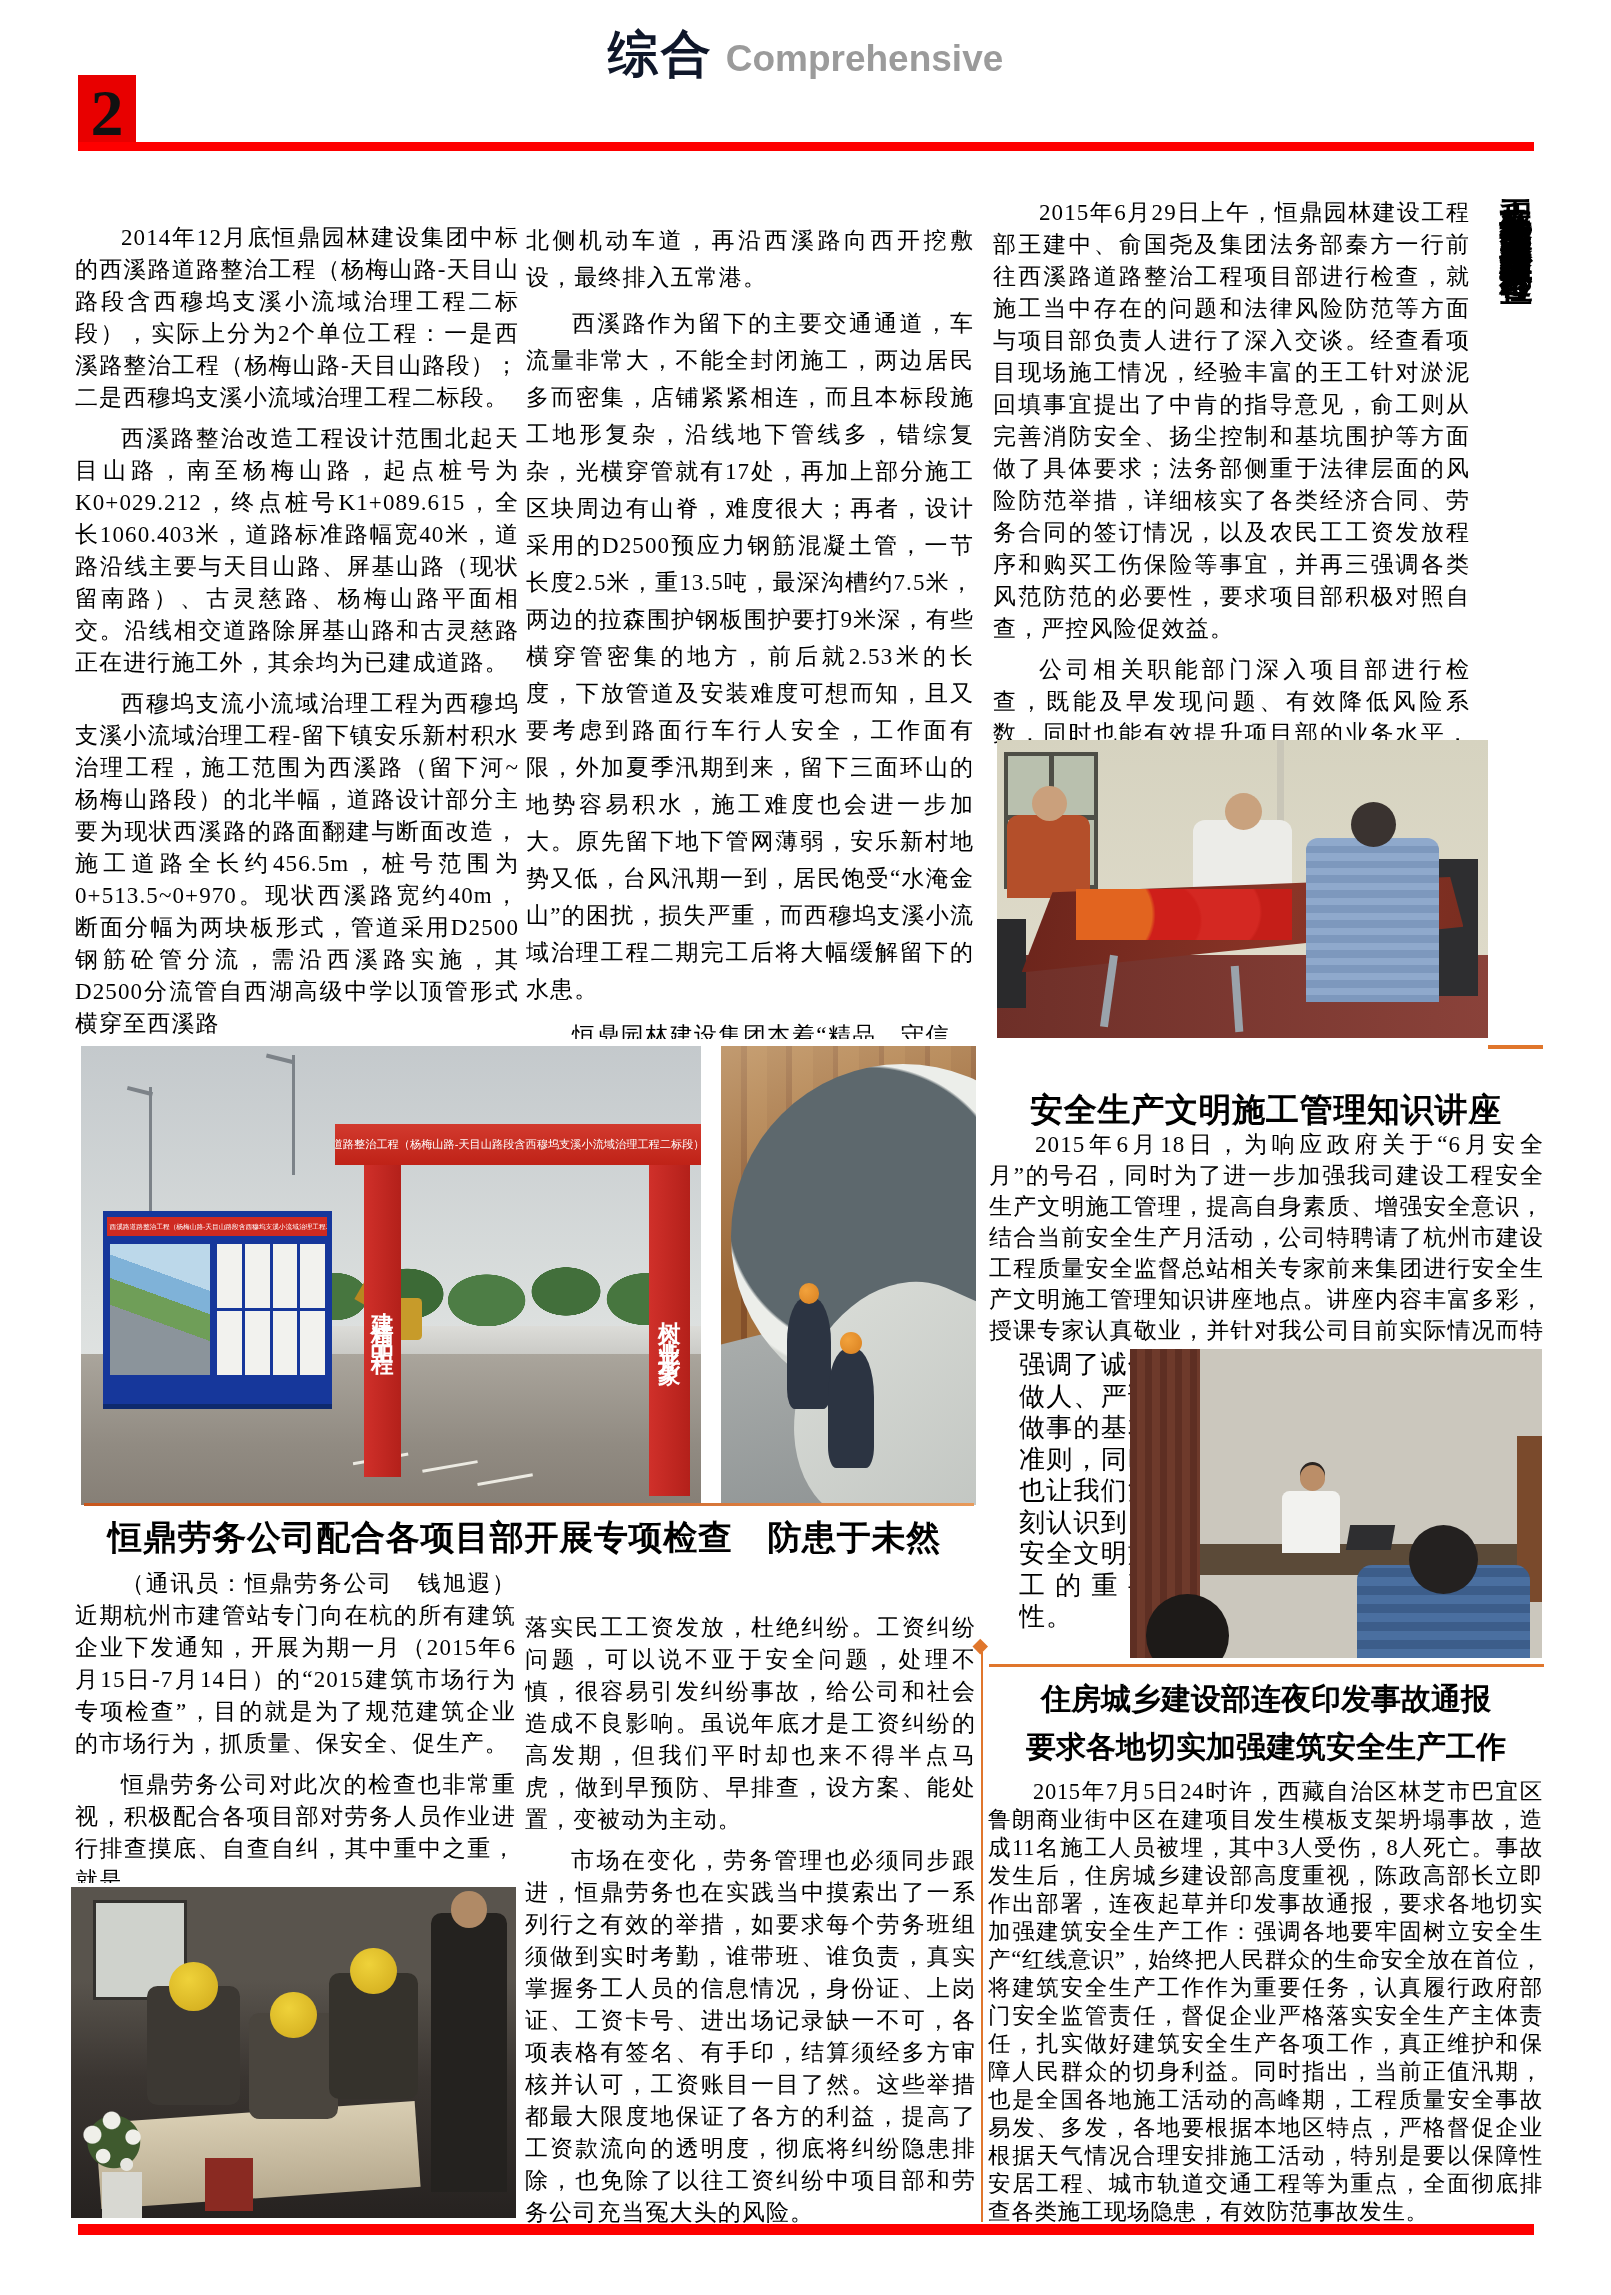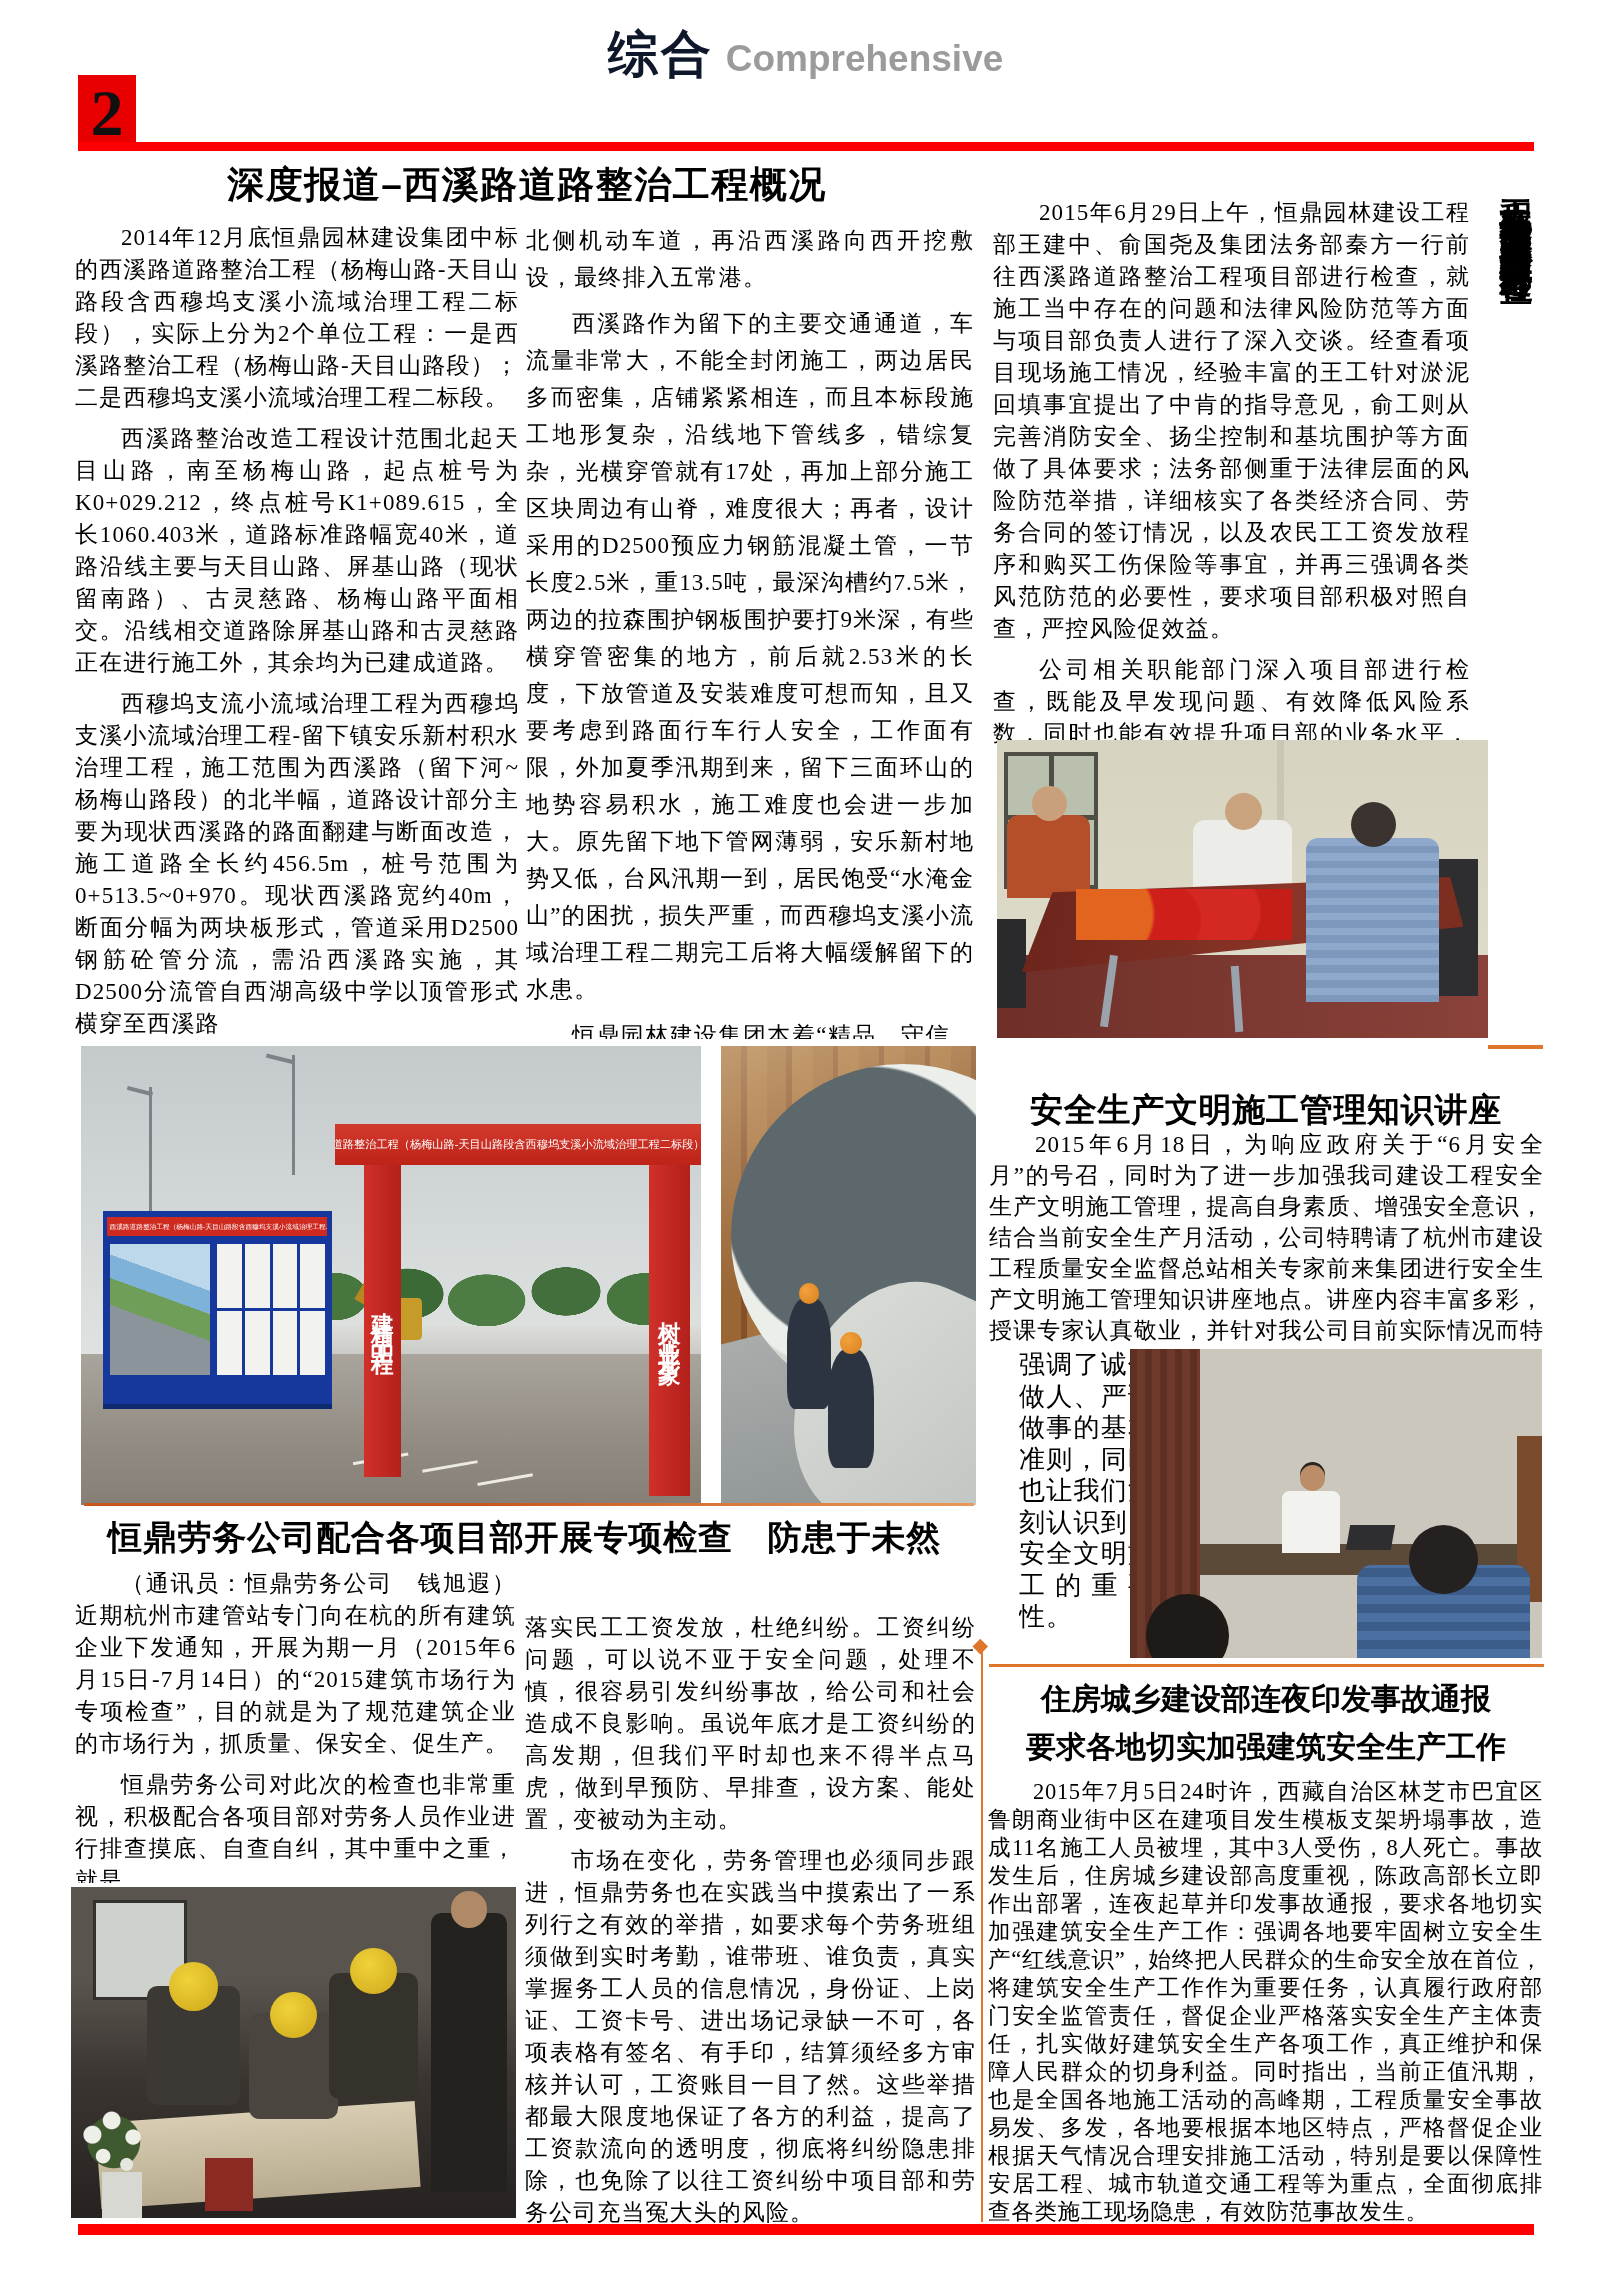--- a/index.html
+++ b/index.html
@@ -186,21 +186,20 @@
 <div class="page">
 
   <div class="abs pagenum-box">
     <span>2</span>
   </div>
   <div class="abs section-head">
     <span class="cn">综合</span><span class="en">Comprehensive</span>
   </div>
   <div class="abs rule-red rule-top"></div>
 
-  <div class="abs headline h-feature">深度报道–西溪路道路整治工程概况</div>
   <div class="abs tcol c-feat1">
     <p class="indent">2014年12月底恒鼎园林建设集团中标的西溪路道路整治工程（杨梅山路-天目山路段含西穆坞支溪小流域治理工程二标段），实际上分为2个单位工程：一是西溪路整治工程（杨梅山路-天目山路段）；二是西穆坞支溪小流域治理工程二标段。</p>
     <p class="indent">西溪路整治改造工程设计范围北起天目山路，南至杨梅山路，起点桩号为K0+029.212，终点桩号K1+089.615，全长1060.403米，道路标准路幅宽40米，道路沿线主要与天目山路、屏基山路（现状留南路）、古灵慈路、杨梅山路平面相交。沿线相交道路除屏基山路和古灵慈路正在进行施工外，其余均为已建成道路。</p>
     <p class="indent">西穆坞支流小流域治理工程为西穆坞支溪小流域治理工程-留下镇安乐新村积水治理工程，施工范围为西溪路（留下河~杨梅山路段）的北半幅，道路设计部分主要为现状西溪路的路面翻建与断面改造，施工道路全长约456.5m，桩号范围为0+513.5~0+970。现状西溪路宽约40m，断面分幅为两块板形式，管道采用D2500钢筋砼管分流，需沿西溪路实施，其D2500分流管自西湖高级中学以顶管形式横穿至西溪路</p>
   </div>
   <div class="abs tcol c-feat2">
     <p>北侧机动车道，再沿西溪路向西开挖敷设，最终排入五常港。</p>
     <p class="indent">西溪路作为留下的主要交通通道，车流量非常大，不能全封闭施工，两边居民多而密集，店铺紧紧相连，而且本标段施工地形复杂，沿线地下管线多，错综复杂，光横穿管就有17处，再加上部分施工区块周边有山脊，难度很大；再者，设计采用的D2500预应力钢筋混凝土管，一节长度2.5米，重13.5吨，最深沟槽约7.5米，两边的拉森围护钢板围护要打9米深，有些横穿管密集的地方，前后就2.53米的长度，下放管道及安装难度可想而知，且又要考虑到路面行车行人安全，工作面有限，外加夏季汛期到来，留下三面环山的地势容易积水，施工难度也会进一步加大。原先留下地下管网薄弱，安乐新村地势又低，台风汛期一到，居民饱受“水淹金山”的困扰，损失严重，而西穆坞支溪小流域治理工程二期完工后将大幅缓解留下的水患。</p>
     <p class="indent">恒鼎园林建设集团本着“精品、守信、领先”的信念，誓将西溪路道路整治工程打造成优质工程，造福于民，为杭州市政建设的“好面子”和“好里子”进献绵薄之力。</p>
   </div>

